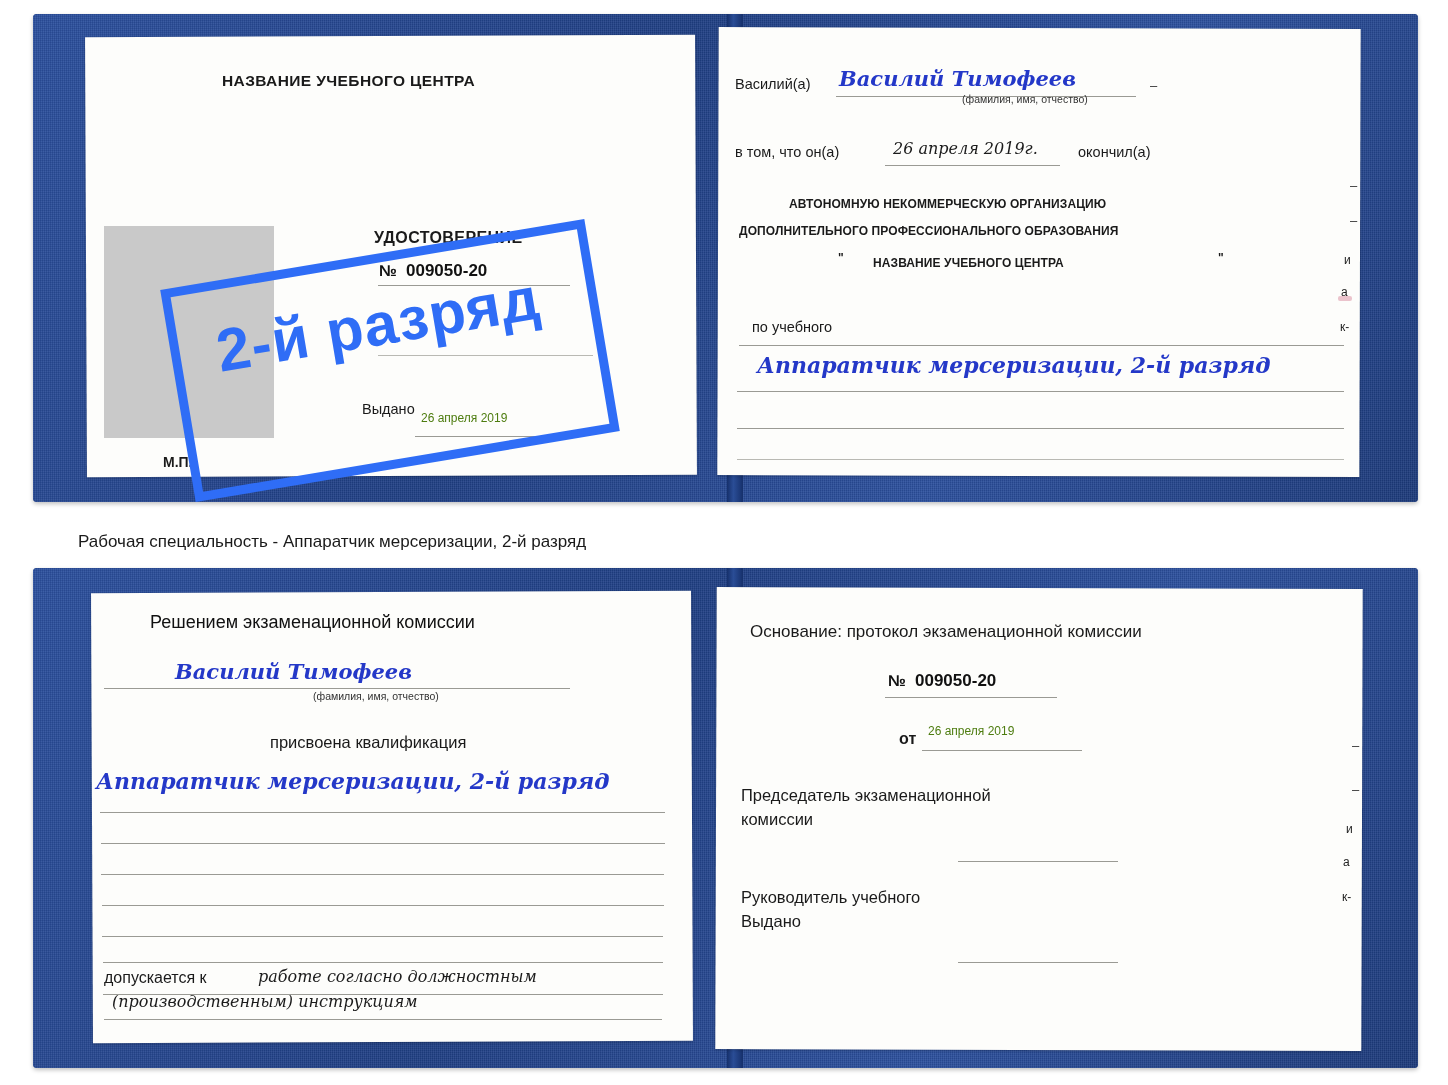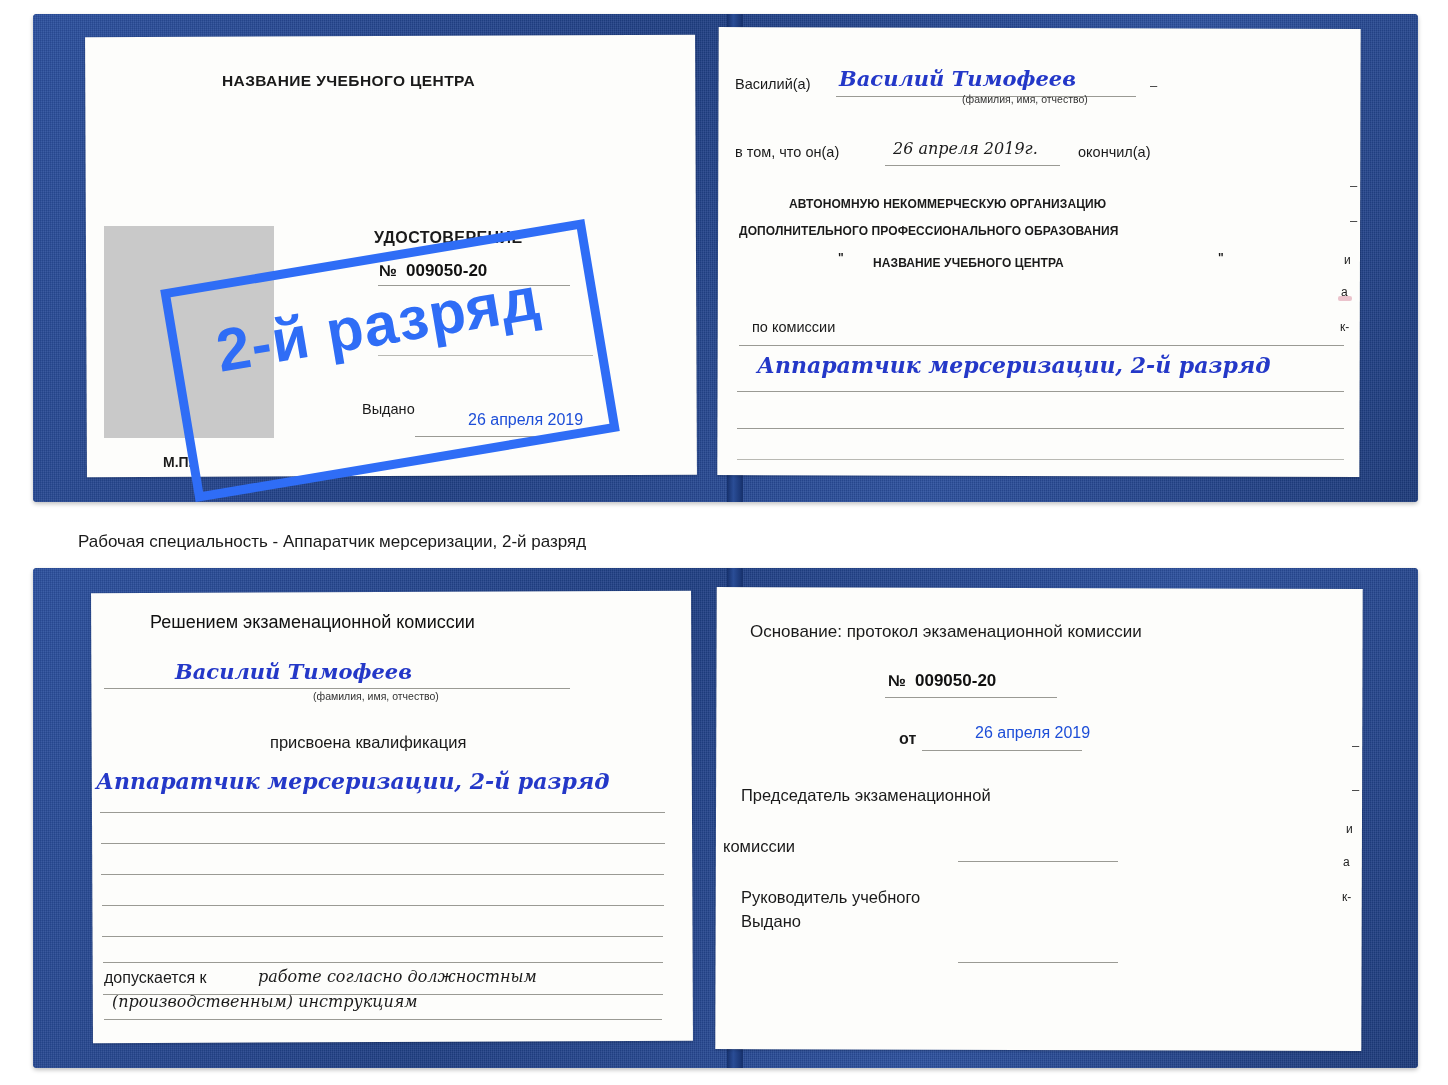--- a/index.html
+++ b/index.html
@@ -86,23 +86,22 @@
   }
   .hand-blue-lg { font-size: 21px; }
   .hand-blue-md { font-size: 22px; }
   .ink-dark {
     font-family: "DejaVu Serif", serif;
     font-style: italic;
     font-size: 16px;
     color: #1b1b1b;
   }
   .typed {
-    font-size: 16px;
-    color: #1d4ed8;
-    margin-left: 47px;
+    font-size: 12px;
+    color: #4d7c0f;
   }
   .typed-b { font-size: 16px; font-weight: bold; color: #111; }
 
   
   .rule {
     position: absolute;
     height: 1px;
     background: #9a9a94;
   }
   .rule.soft { background: #b9b9b3; }
@@ -206,21 +205,21 @@
 <div class="t ink-dark" style="left:893px; top:139px;">26 апреля 2019г.</div>
 <div class="rule" style="left:885px; top:165px; width:175px;"></div>
 <div class="t lbl" style="left:1078px; top:144px;">окончил(а)</div>
 
 <div class="t org" style="left:789px; top:197px;">АВТОНОМНУЮ НЕКОММЕРЧЕСКУЮ ОРГАНИЗАЦИЮ</div>
 <div class="t org" style="left:739px; top:224px;">ДОПОЛНИТЕЛЬНОГО ПРОФЕССИОНАЛЬНОГО ОБРАЗОВАНИЯ</div>
 <div class="t org" style="left:838px; top:251px;">"</div>
 <div class="t org" style="left:873px; top:256px;">НАЗВАНИЕ УЧЕБНОГО ЦЕНТРА</div>
 <div class="t org" style="left:1218px; top:251px;">"</div>
 
-<div class="t lbl" style="left:752px; top:319px;">по комиссии</div>
+<div class="t lbl" style="left:752px; top:319px;">по учебного</div>
 <div class="t hand hand-blue-md" style="left:757px; top:352px;">Аппаратчик мерсеризации, 2-й разряд</div>
 
 <div class="rule" style="left:739px; top:345px; width:605px;"></div>
 <div class="rule" style="left:737px; top:391px; width:607px;"></div>
 <div class="rule" style="left:737px; top:428px; width:607px;"></div>
 <div class="rule soft" style="left:737px; top:459px; width:607px;"></div>
 
 <div class="edge-dash" style="left:1350px; top:178px;">–</div>
 <div class="edge-dash" style="left:1350px; top:213px;">–</div>
 <div class="edge-frag" style="left:1344px; top:253px;">и</div>
@@ -269,21 +268,21 @@
 
 <div class="t typed-b" style="left:888px; top:672px;">№</div>
 <div class="t typed-b" style="left:915px; top:671px; font-size:17px;">009050-20</div>
 <div class="rule" style="left:885px; top:697px; width:172px;"></div>
 
 <div class="t" style="left:899px; top:730px; font-size:16px;font-weight:bold;">от</div>
 <div class="t typed" style="left:928px; top:724px;">26 апреля 2019</div>
 <div class="rule" style="left:922px; top:750px; width:160px;"></div>
 
 <div class="t" style="left:741px; top:786px; font-size:16.5px;">Председатель экзаменационной</div>
-<div class="t" style="left:723px; top:810px; font-size:16.5px;margin-top:27px;">комиссии</div>
+<div class="t" style="left:741px; top:810px; font-size:16.5px;">комиссии</div>
 <div class="rule" style="left:958px; top:861px; width:160px;"></div>
 
 <div class="t" style="left:741px; top:888px; font-size:16.5px;">Руководитель учебного</div>
 <div class="t" style="left:741px; top:912px; font-size:16.5px;">Выдано</div>
 <div class="rule" style="left:958px; top:962px; width:160px;"></div>
 
 <div class="edge-dash" style="left:1352px; top:738px;">–</div>
 <div class="edge-dash" style="left:1352px; top:782px;">–</div>
 <div class="edge-frag" style="left:1346px; top:822px;">и</div>
 <div class="edge-frag" style="left:1343px; top:855px;">а</div>

